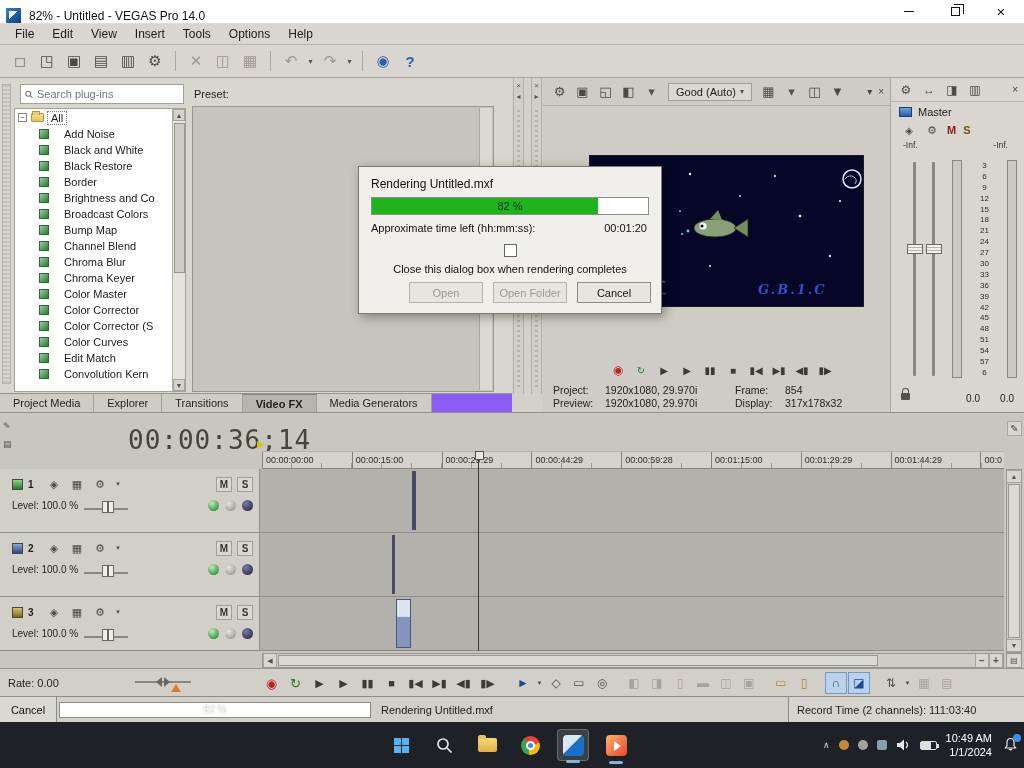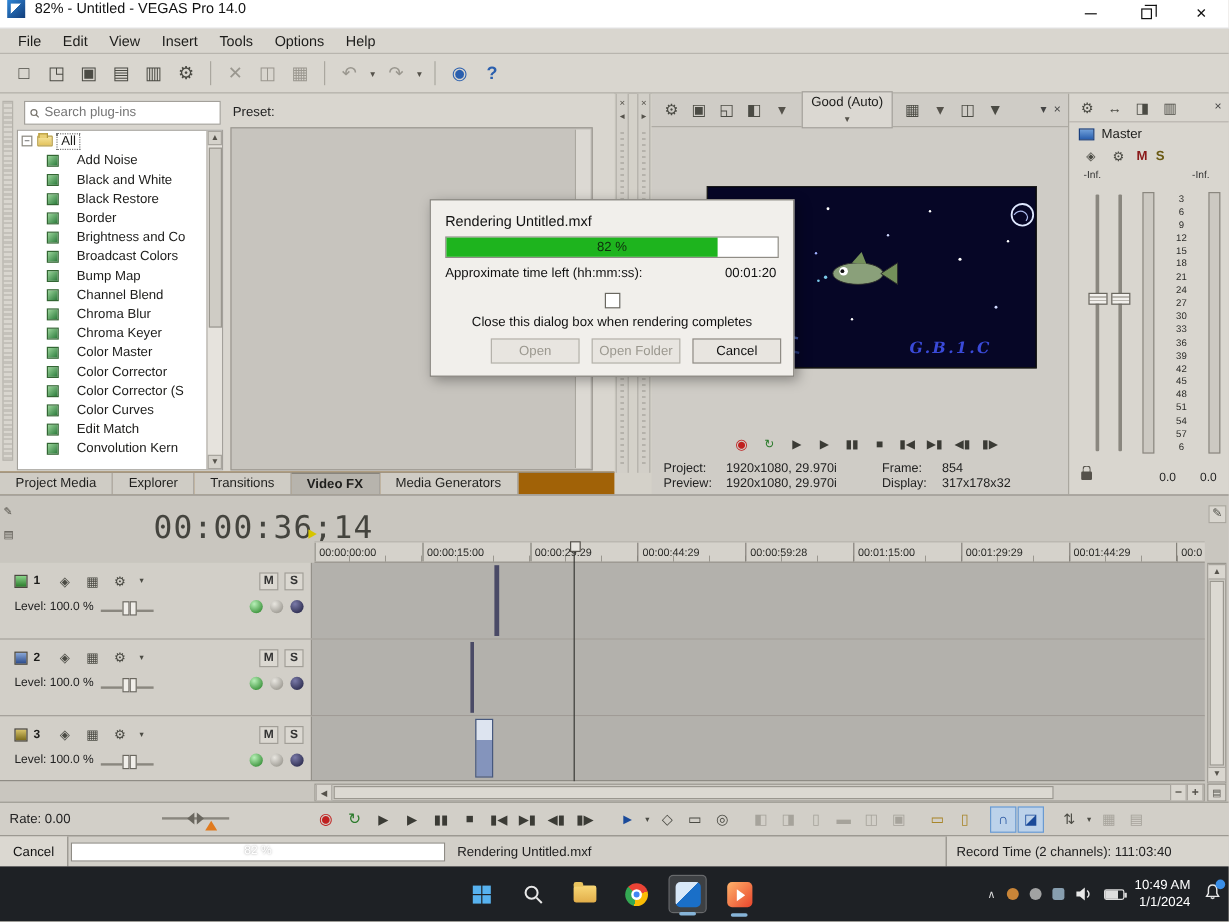--- a/index.html
+++ b/index.html
@@ -1,21 +1,21 @@
 <!DOCTYPE html>
 <html><head>
 <meta charset="utf-8">
 <style>
   *{margin:0;padding:0;box-sizing:border-box;}
   html,body{width:1024px;height:768px;overflow:hidden;}
   body{font-family:"Liberation Sans","DejaVu Sans",sans-serif;font-size:11px;color:#1c1c1a;background:#d4d1c9;}
   #app{position:relative;width:1024px;height:768px;background:#d4d1c9;}
 
   
-  #titlebar{position:absolute;top:0;left:0;width:1024px;height:24px;background:#fff;border-bottom:1px solid #dcdcdc;display:flex;align-items:flex-start;}
+  #titlebar{position:absolute;top:0;left:0;width:1024px;height:24px;background:#fff;border-bottom:1px solid #dcdcdc;display:flex;align-items:flex-end;}
   .appicon{width:15px;height:15px;margin:0 8px 0 6px;background:linear-gradient(135deg,#2f86d6,#123d7a);position:relative;flex:0 0 auto;}
   .appicon::after{content:"";position:absolute;left:3px;top:3px;right:3px;bottom:3px;background:linear-gradient(135deg,#fff 46%,rgba(255,255,255,0) 47%);}
   #titlebar .title{font-size:12px;color:#111;}
   .winbtns{margin-left:auto;display:flex;height:100%;}
   .winbtn{width:46px;height:100%;display:flex;align-items:center;justify-content:center;color:#111;}
   .min-glyph{display:block;width:10px;border-top:1px solid #111;}
   .restore-glyph{display:block;width:9px;height:9px;border:1px solid #111;position:relative;background:#fff;}
   .restore-glyph::after{content:"";position:absolute;left:2px;top:-4px;width:9px;height:9px;border:1px solid #111;border-left:none;border-bottom:none;}
   .close-glyph{font-size:15px;line-height:1;}
 
@@ -42,36 +42,36 @@
   .tree-root-label{outline:1px dotted #777;padding:0 3px;font-size:11px;}
   .tree-item{display:flex;align-items:center;gap:15px;height:16px;padding-left:24px;}
   .chip{width:10px;height:10px;background:linear-gradient(135deg,#9ad49a,#2a7a3a);border:1px solid #336633;flex:0 0 auto;}
   .ti-label{font-size:11px;white-space:nowrap;}
   .tree-scroll{position:absolute;right:0;top:0;width:13px;height:100%;background:#e6e3dd;border-left:1px solid #b5b2ab;display:flex;flex-direction:column;align-items:center;}
   .scroll-arrow{font-size:7px;color:#55524b;height:12px;display:flex;align-items:center;justify-content:center;width:100%;background:#d5d2cb;border:1px solid #a8a59e;}
   .scroll-thumb-v{flex:0 0 150px;width:11px;margin-top:2px;background:#cfccc5;border:1px solid #9a978f;}
   .preset-label{position:absolute;left:194px;top:10px;font-size:11px;color:#222;}
   .preset-canvas{position:absolute;left:192px;top:28px;width:302px;height:286px;background:#c7c4be;border:1px solid #9a978f;}
   .preset-scroll{position:absolute;right:1px;top:1px;width:13px;height:calc(100% - 2px);background:#dcd9d3;border-left:1px solid #aaa79f;}
-  .dock-tabs{position:absolute;left:0;top:315px;width:512px;height:19px;display:flex;background:#a16207;border-top:1px solid #95928b;align-items:stretch;}
+  .dock-tabs{position:absolute;left:0;top:315px;width:512px;height:19px;display:flex;background:#8b5cf6;border-top:1px solid #95928b;align-items:stretch;}
   .dock-tab{padding:3px 13px 0 13px;font-size:11px;background:#cfccc5;border-right:1px solid #a3a09a;color:#1f1f1d;}
   .dock-tab.active{background:#b7b4ad;font-weight:bold;border-top:1px solid #88857e;}
 
   
   .vsplit{position:absolute;top:78px;width:11px;height:316px;background:#d2cfc8;border-left:1px solid #b2afa8;border-right:1px solid #b2afa8;display:flex;flex-direction:column;align-items:center;padding-top:4px;gap:3px;}
   #split1{left:513px;}
   #split2{left:531px;}
   .vsplit .mini{font-size:8px;color:#55524b;line-height:1;}
   .vsplit .dots{flex:1;width:3px;background:repeating-linear-gradient(#b5b2ab 0 2px,transparent 2px 5px);margin:6px 0;}
 
   
   #preview-panel{position:absolute;top:78px;left:543px;width:347px;height:334px;background:#cfccc6;}
   .pv-toolbar{height:28px;display:flex;align-items:center;gap:2px;padding:0 6px;border-bottom:1px solid #aeaba4;}
   .pv-toolbar .tb{width:21px;height:21px;font-size:13px;}
-  .pv-quality{display:flex;align-items:center;gap:4px;border:1px solid #a19e98;background:#dbd8d2;padding:2px 7px;font-size:11px;margin:0 4px;flex-direction:column;}
+  .pv-quality{display:flex;align-items:center;gap:4px;border:1px solid #a19e98;background:#dbd8d2;padding:2px 7px;font-size:11px;margin:0 4px;}
   .pv-quality .dd{font-size:8px;color:#55524b;}
   .pv-close{margin-left:auto;display:flex;gap:6px;font-size:10px;color:#444;}
   .pv-video{position:absolute;left:46px;top:77px;width:275px;height:152px;background:#000;border:1px solid #1a1a1a;}
   .pv-transport{position:absolute;left:64px;top:282px;display:flex;gap:1px;}
   .pv-tr{width:22px;height:20px;display:flex;align-items:center;justify-content:center;font-size:10px;color:#3b3b35;}
   .pv-tr.rec{color:#c02020;font-size:12px;}
   .pv-tr.loop{color:#2a7a2a;}
   .pv-info{position:absolute;left:10px;right:6px;top:306px;font-size:10.5px;color:#222;}
   .info-row{display:flex;height:13px;}
   .info-row .il{width:52px;}

